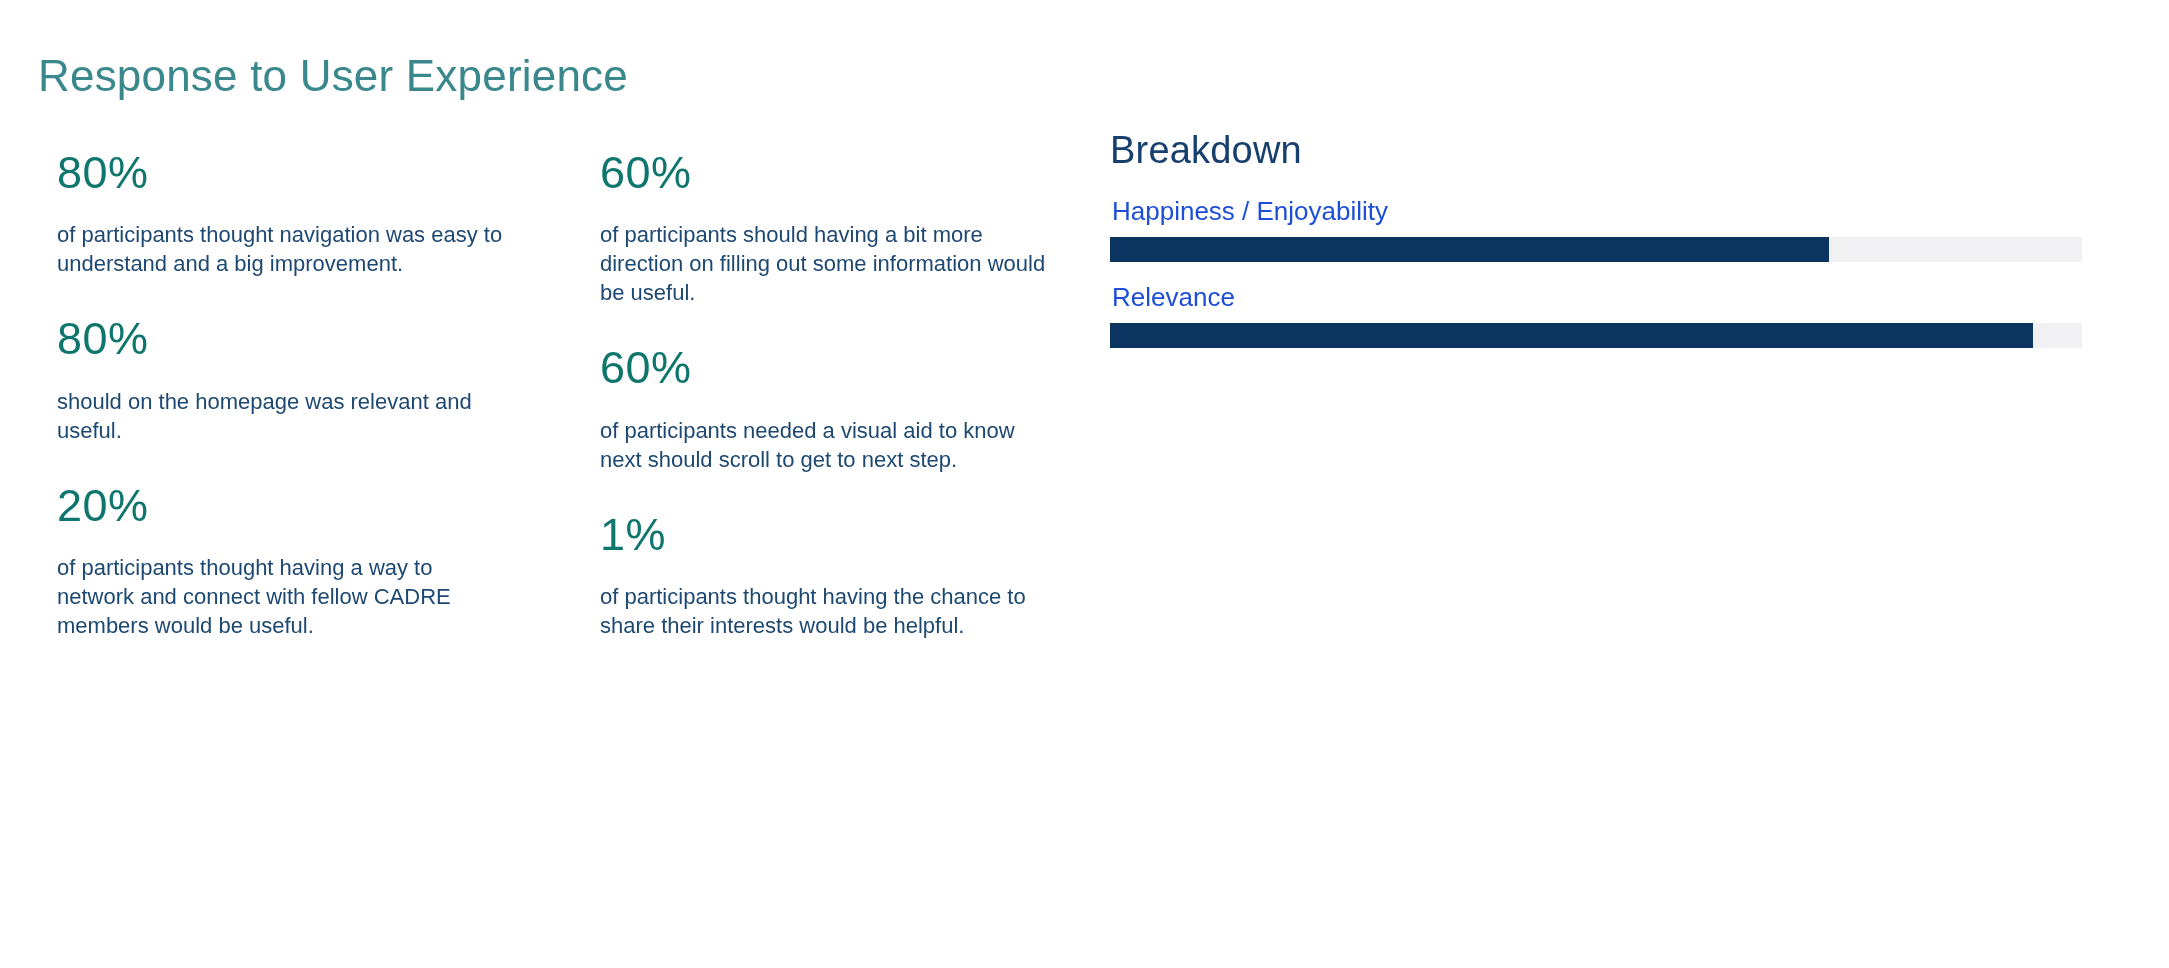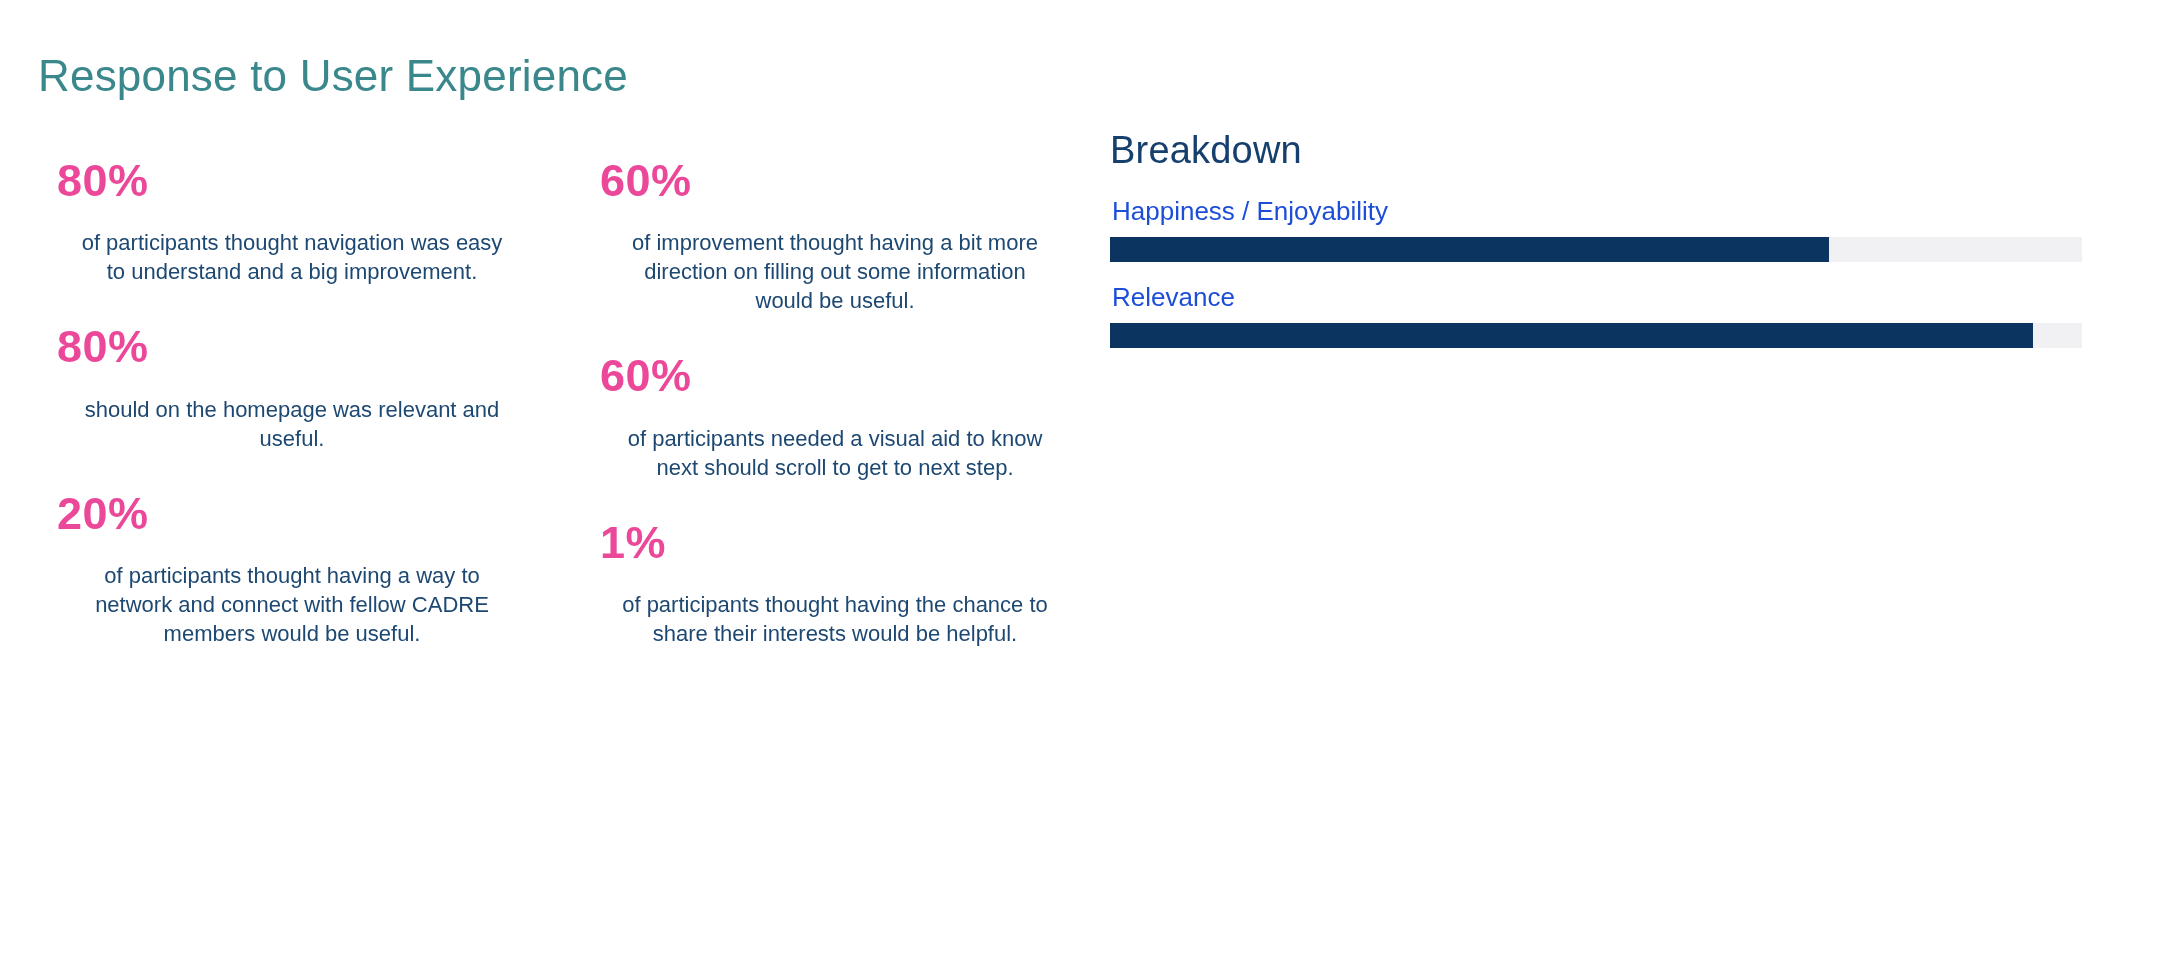--- a/index.html
+++ b/index.html
@@ -51,35 +51,34 @@
   .stat-col-1 { left: 57px; width: 470px; }
   .stat-col-2 { left: 600px; width: 470px; }
 
   .stat-block {
     margin-bottom: 36px;
   }
   .stat-block:last-child { margin-bottom: 0; }
 
   .stat-value {
     font-size: 45px;
-    font-weight: 700;
+    font-weight: 400;
     letter-spacing: 0.5px;
-    color: #ec4899;
+    color: #0f766e;
     line-height: 1.12;
-    margin: 16px 0 22px 0;
+    margin: 8px 0 22px 0;
   }
 
   .stat-desc {
     font-size: 22px;
     font-weight: 400;
     line-height: 1.32;
     color: #1d4872;
-    margin: 16px;
+    margin: 0;
     max-width: 450px;
-    text-align: center;
   }
 
   
   .breakdown {
     position: absolute;
     left: 1110px;
     top: -10px;
     width: 1010px;
   }
 
@@ -146,21 +145,21 @@
         <div class="stat-value">20%</div>
         <p class="stat-desc">of participants thought having a way to network and connect with fellow CADRE members would be useful.</p>
       </div>
 
     </div>
 
     <div class="stat-col stat-col-2">
 
       <div class="stat-block">
         <div class="stat-value">60%</div>
-        <p class="stat-desc">of improvement thought having a bit more direction on filling out some information would be useful.</p>
+        <p class="stat-desc">of participants should having a bit more direction on filling out some information would be useful.</p>
       </div>
 
       <div class="stat-block">
         <div class="stat-value">60%</div>
         <p class="stat-desc">of participants needed a visual aid to know next should scroll to get to next step.</p>
       </div>
 
       <div class="stat-block">
         <div class="stat-value">1%</div>
         <p class="stat-desc">of participants thought having the chance to share their interests would be helpful.</p>

